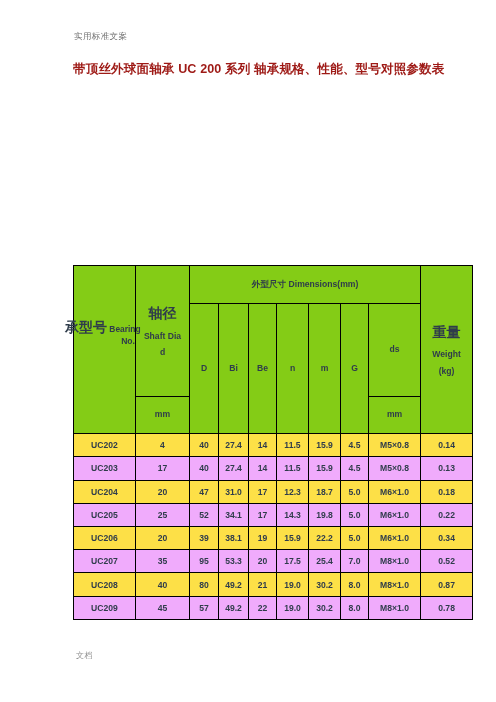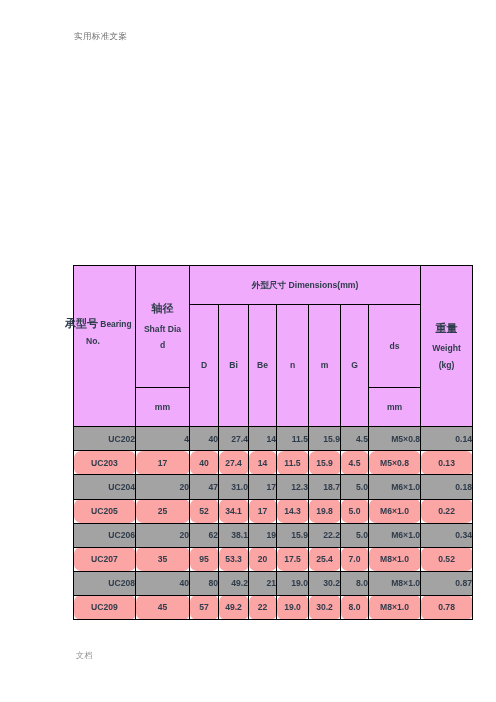--- a/index.html
+++ b/index.html
@@ -79,68 +79,69 @@
     vertical-align: middle;
     font-size: 8.6px;
     color: #2f3c4b;
     font-weight: bold;
     padding: 0;
     overflow: visible;
     white-space: nowrap;
   }
   
   td.hd {
-    background: #f0abfc;
+    background: #84cc16;
     font-size: 8.4px;
     line-height: 1.95;
     color: #2f3c4b;
   }
   td.hd .cn {
-    font-family: Liberation Mono, monospace;
-    font-size: 11px;
+    font-family: Liberation Serif, serif;
+    font-size: 14px;
   }
   td.hd-bearing {
     position: relative;
     margin-top: 48px;
   }
   
   td.hd-bearing .overflow-line {
     position: absolute;
     left: -9px;
     top: 48px;
     width: 84px;
     text-align: left;
     white-space: nowrap;
     font-size: 8.4px;
   }
   td.hd-bearing .second-line {
     position: absolute;
-    left: 12px;
+    left: 0;
     top: 67px;
     width: 100%;
-    text-align: left;
+    text-align: right;
   }
   .stack-line { display: block; }
 
   
-  tr.row-white td { background: #a3a3a3; text-align: right; }
-  tr.row-blue  td { background: #fca5a5; border-radius: 7px; }
+  tr.row-white td { background: #fde047; }
+  tr.row-blue  td { background: #f0abfc; }
 
   
   td.dim-group {
     border-bottom: 1.6px solid #ffffff;
   }
 </style>
 </head>
 <body>
 
 <div class="page">
 
   <div class="header-note">实用标准文案</div>
 
+  <div class="doc-title">带顶丝外球面轴承 UC 200 系列  轴承规格、性能、型号对照参数表</div>
 
   <div class="table-wrap">
     <table class="spec">
       <colgroup>
         <col style="width:62px">
         <col style="width:54px">
         <col style="width:29px">
         <col style="width:30px">
         <col style="width:28px">
         <col style="width:32px">
@@ -238,21 +239,21 @@
           <td>14.3</td>
           <td>19.8</td>
           <td>5.0</td>
           <td>M6×1.0</td>
           <td>0.22</td>
         </tr>
 
         <tr class="row-white">
           <td>UC206</td>
           <td>20</td>
-          <td>62</td>
+          <td>39</td>
           <td>38.1</td>
           <td>19</td>
           <td>15.9</td>
           <td>22.2</td>
           <td>5.0</td>
           <td>M6×1.0</td>
           <td>0.34</td>
         </tr>
 
         <tr class="row-blue">

